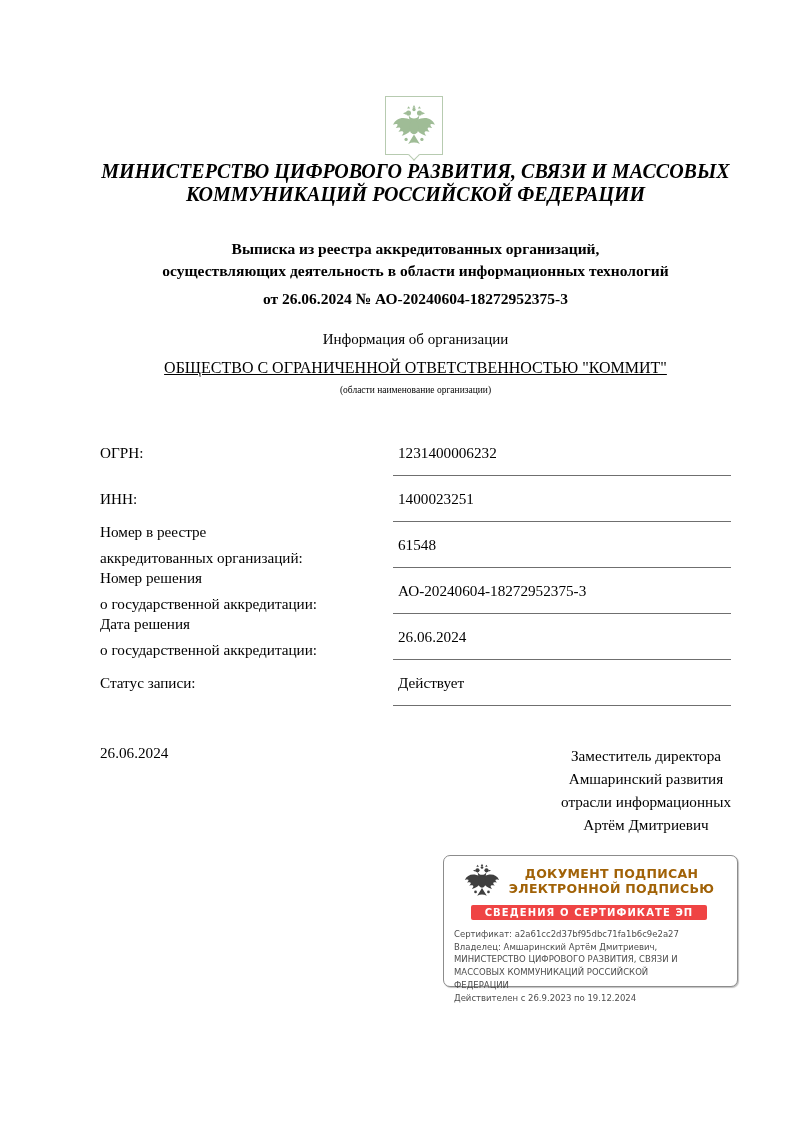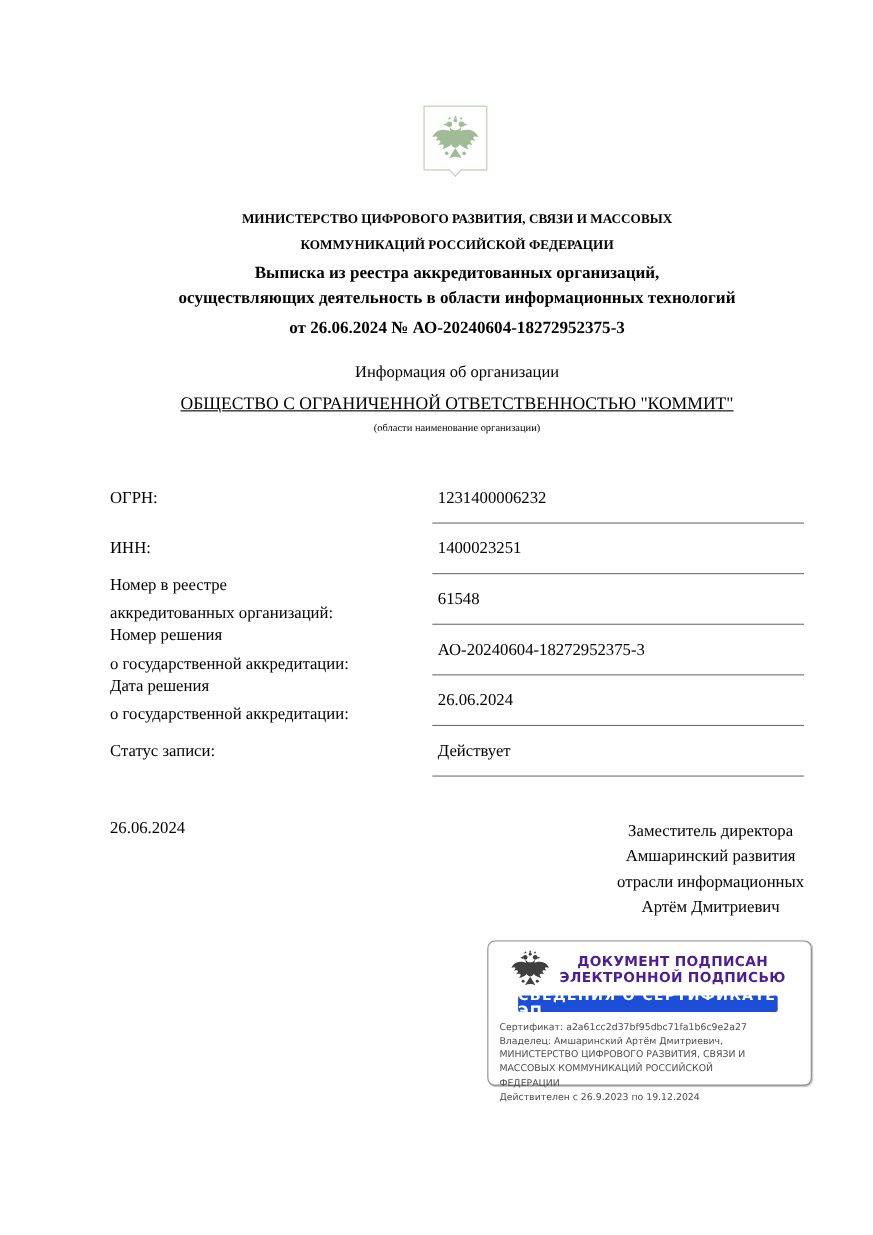--- a/index.html
+++ b/index.html
@@ -27,21 +27,21 @@
     transform: translateX(-50%) rotate(45deg);
     background: #fff;
     border-right: 1.5px solid #b7cbb0;
     border-bottom: 1.5px solid #b7cbb0;
   }
   .emblem-eagle { width: 44px; height: 48px; color: #9fbc96; }
 
   
   .c-col { position: absolute; left: 100px; width: 631px; text-align: center; }
 
-  .ministry { top: 188px; font-weight: bold; font-size: 12px; line-height: 23px; }
+  .ministry { top: 160px; font-weight: bold; font-size: 20px; line-height: 23px; font-style: italic; }
   .doc-title { top: 238px; font-weight: bold; font-size: 15.5px; line-height: 22px; }
   .doc-number { top: 290px; font-weight: bold; font-size: 15.5px; }
   .section-title { top: 331px; font-size: 15px; }
   .org-name { top: 359px; font-size: 16px; text-decoration: underline; }
   .org-caption { top: 385px; font-size: 9.5px; }
 
   
   .fields { position: absolute; left: 100px; top: 430px; width: 631px; }
   .frow { display: flex; height: 46px; }
   .flabel {
@@ -74,26 +74,26 @@
     border-radius: 7px;
     box-shadow: 1px 1px 1px rgba(0,0,0,0.25);
     font-family: "DejaVu Sans", sans-serif;
     box-sizing: border-box;
   }
   .stamp-head { display: flex; align-items: center; padding: 6px 14px 0 20px; }
   .stamp-eagle { width: 36px; height: 38px; color: #3f3f3f; flex: 0 0 36px; }
   .stamp-title {
     flex: 1; text-align: center;
     font-weight: bold; font-size: 12.5px; line-height: 15px;
-    color: #4c1d95; letter-spacing: 0.3px;
+    color: #a16207; letter-spacing: 0.3px;
   }
   .stamp-bar {
     margin: 5px 30px 0 27px; height: 15px;
-    background: #1d4ed8; border-radius: 2px;
-    color: #fff; font-weight: bold; font-size: 13px; letter-spacing: 1.1px;
+    background: #ef4444; border-radius: 2px;
+    color: #fff; font-weight: bold; font-size: 10px; letter-spacing: 1.1px;
     display: flex; align-items: center; justify-content: center;
   }
   .stamp-info {
     padding: 8px 40px 0 10px;
     font-size: 8.5px; line-height: 12.7px; color: #4d4d4d;
   }
 </style>
 </head>
 <body>
 

